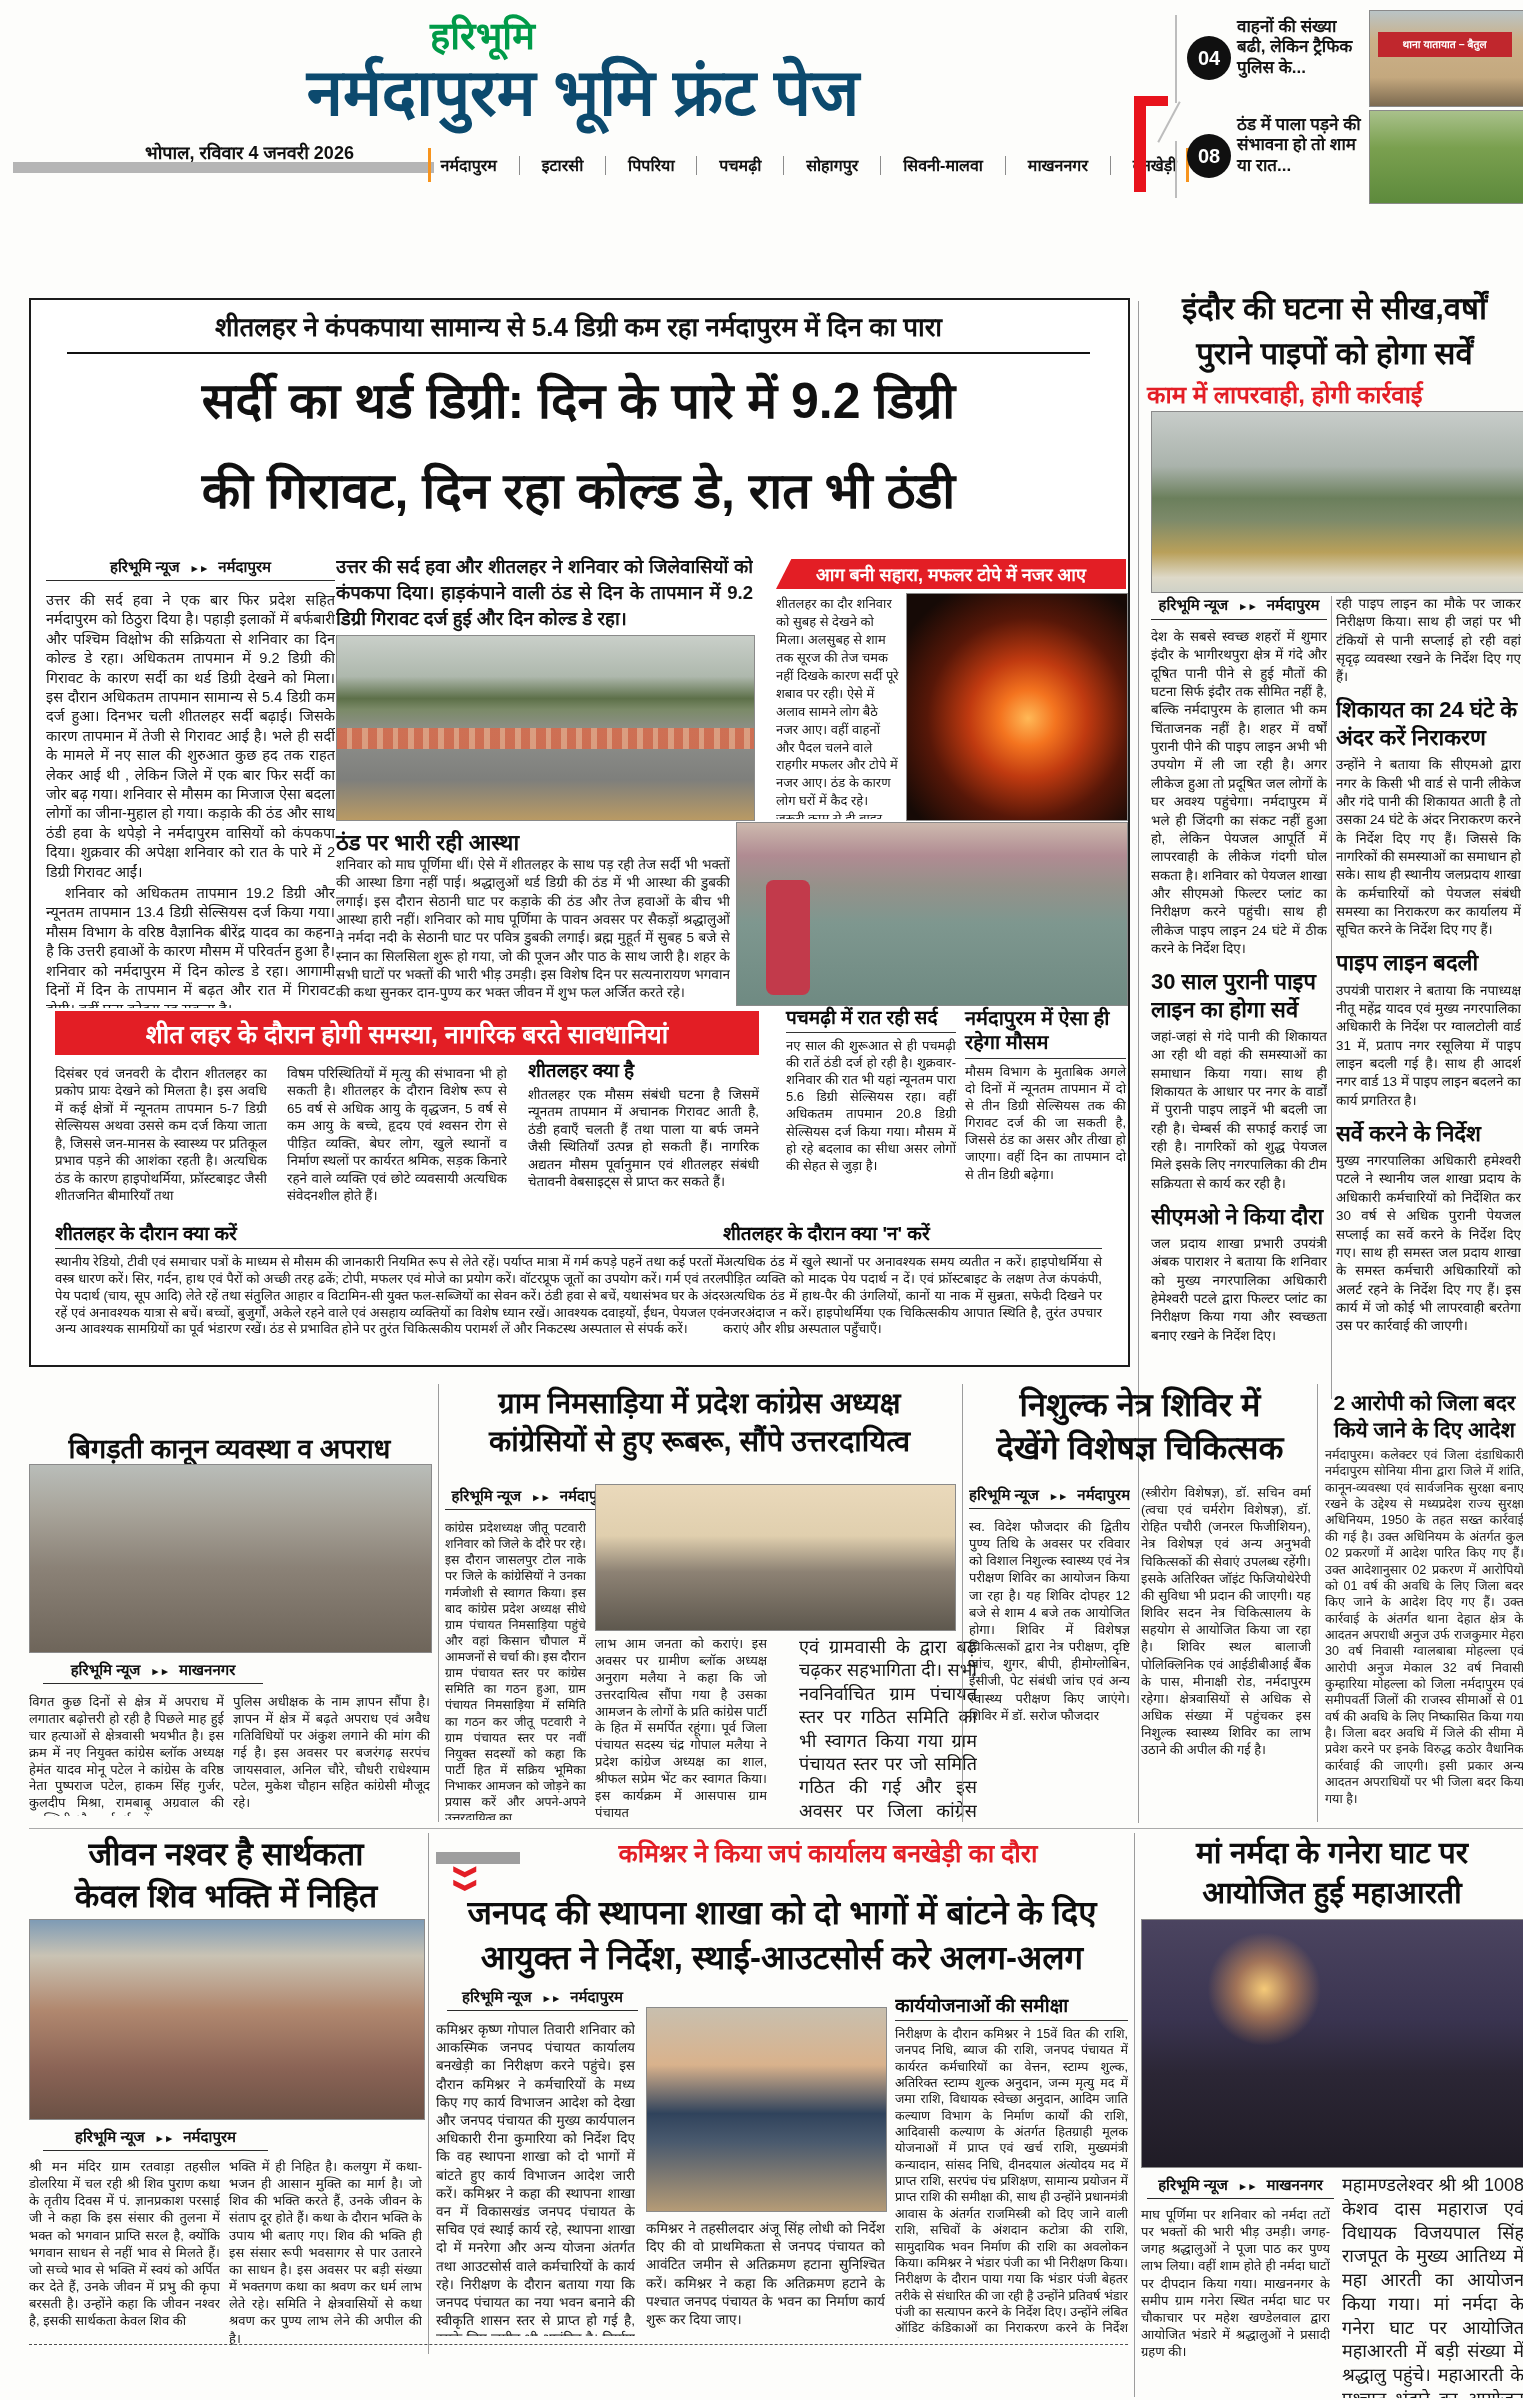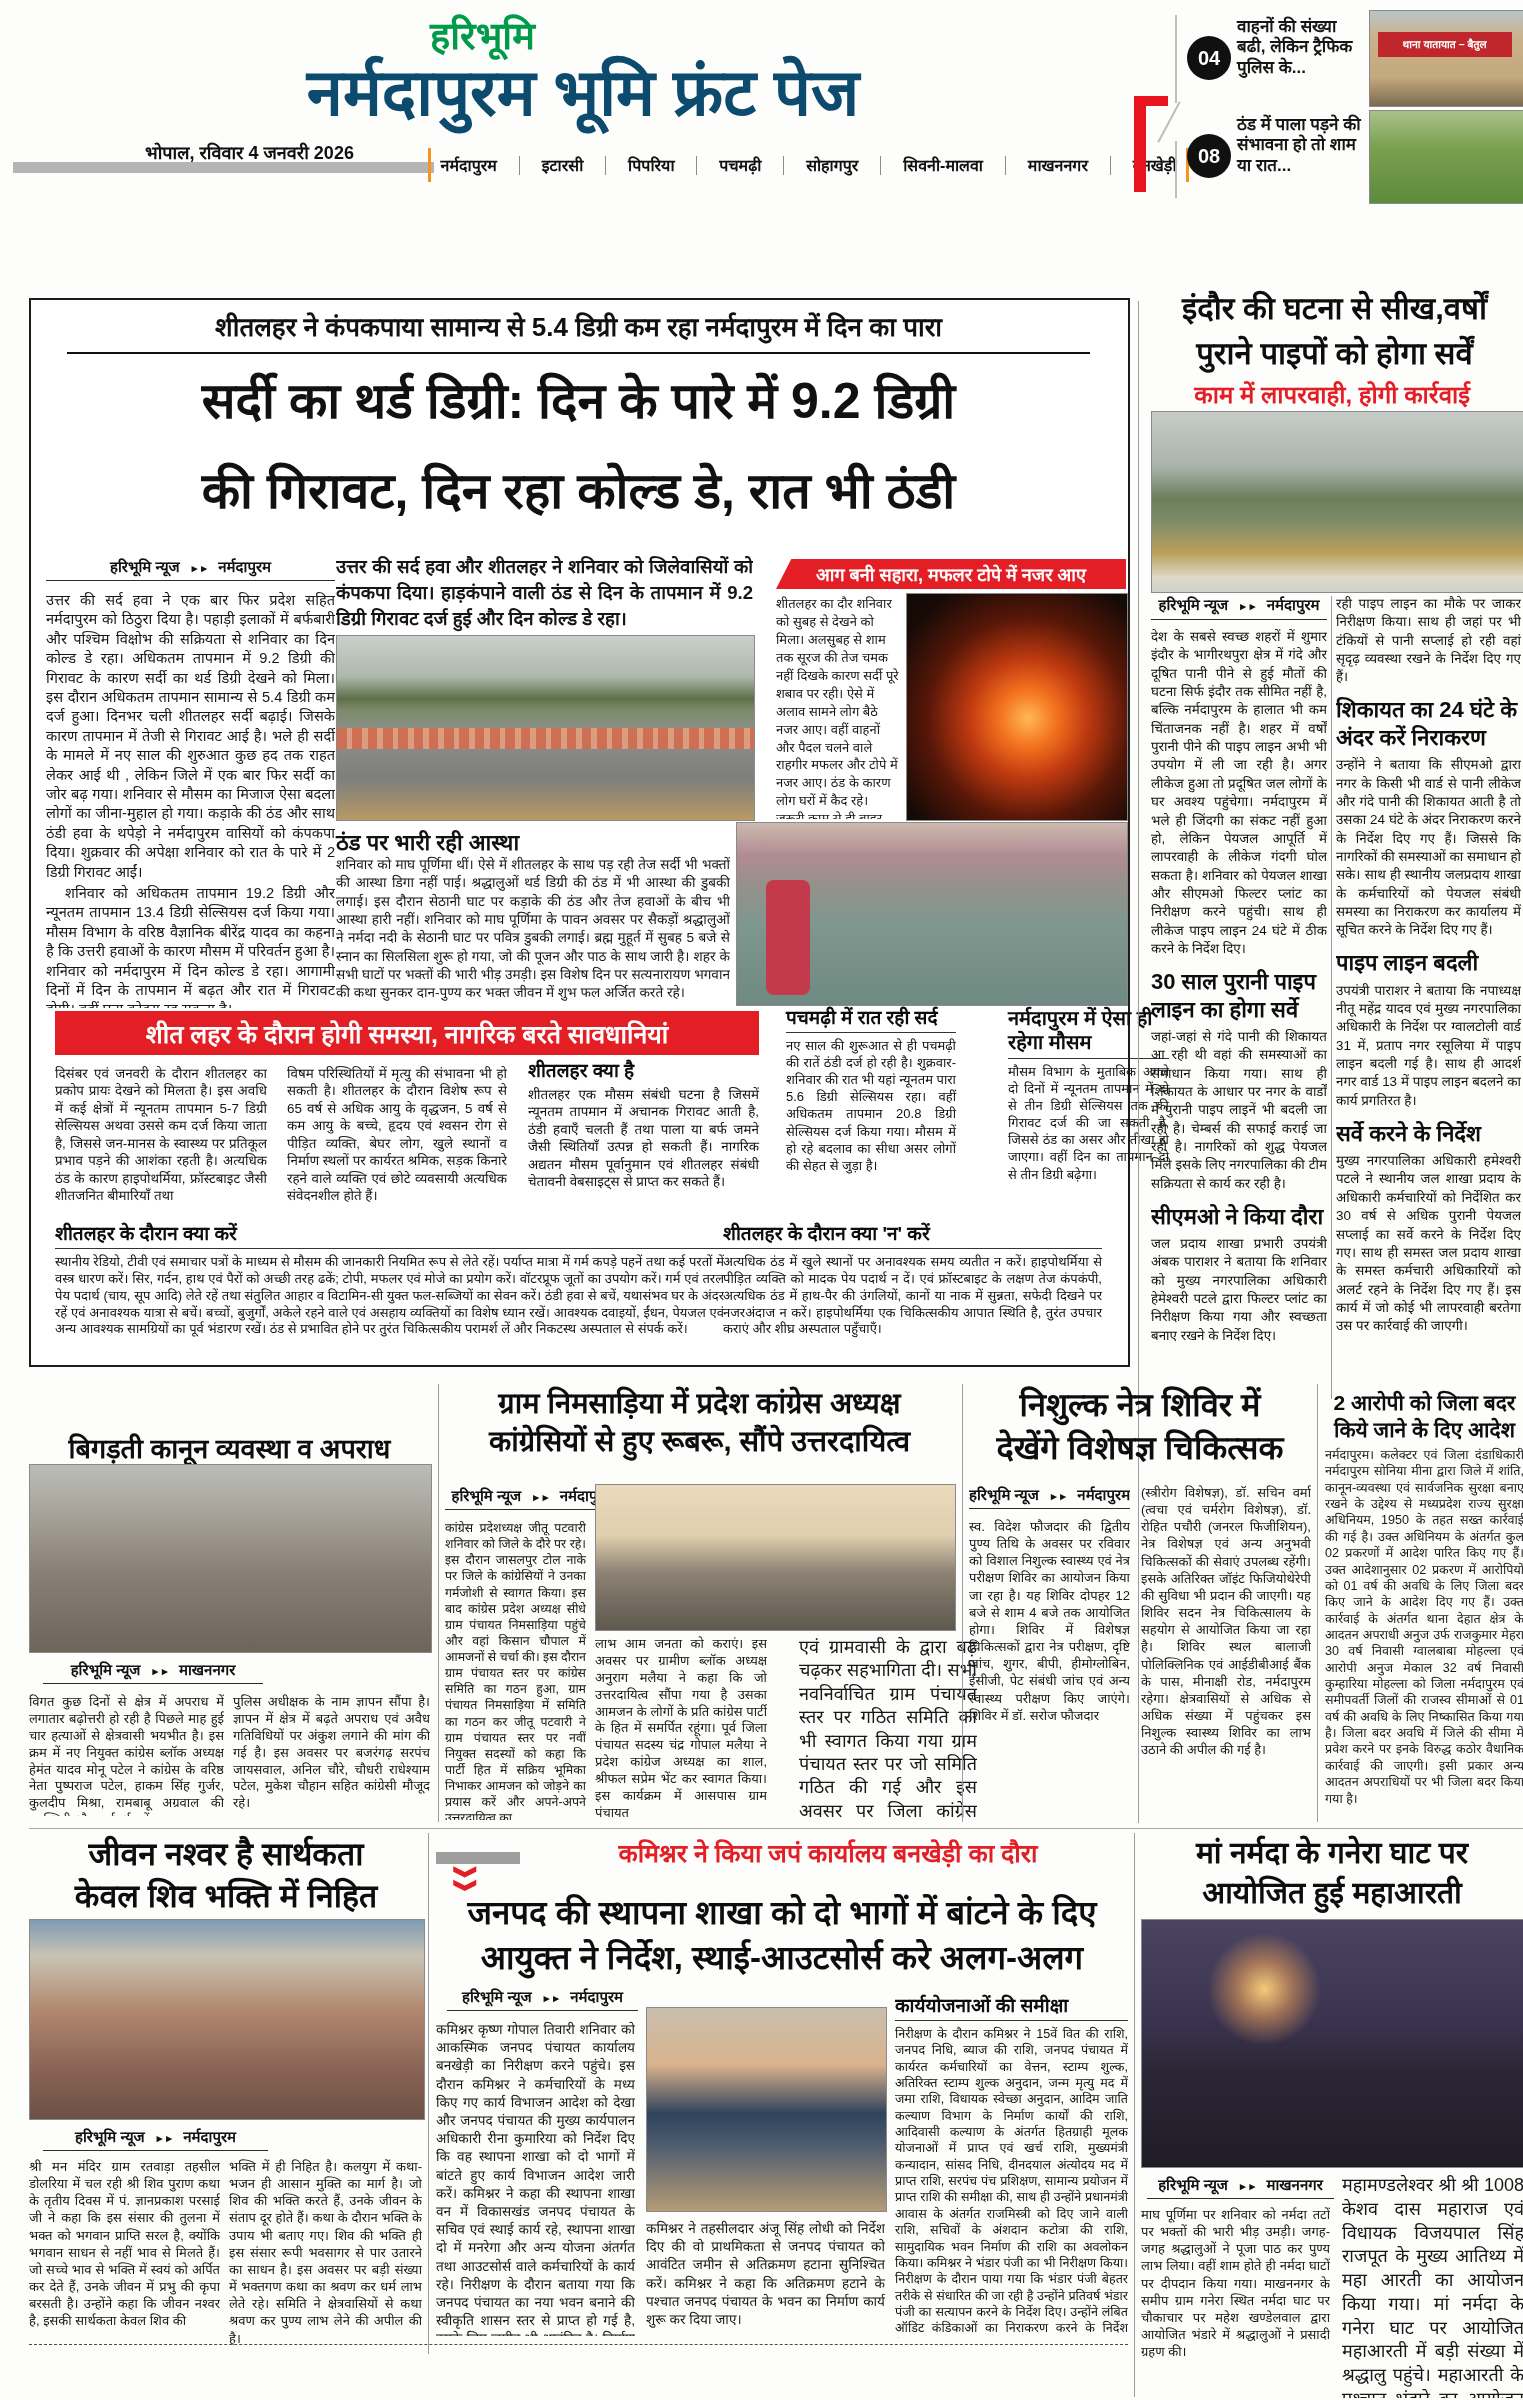--- a/index.html
+++ b/index.html
@@ -64,31 +64,31 @@
   #bath-sari{position:absolute;left:29px;top:57px;width:44px;height:115px;background:#c23a4b;border-radius:7.6px;}
   #adv-banner{left:55px;top:1011px;width:704px;height:44px;font-size:25px;}
   #adv-col1{left:55px;top:1065px;width:212px;height:143px;font-size:13.4px;line-height:1.3;}
   #adv-col2{left:287px;top:1065px;width:220px;height:143px;font-size:13.4px;line-height:1.3;}
   #adv-col3{left:528px;top:1059px;width:231px;height:151px;}
   #adv-col3 .sechead{margin:0 0 3.8px;font-size:19px;}
   #adv-col3 .body{font-size:13.4px;line-height:1.3;text-align:justify;}
   #pach-box{left:786px;top:1006px;width:170px;height:208px;}
   #pach-box .sechead{margin:0 0 3.8px;font-size:19px;border-bottom:1.9px solid #333;padding-bottom:2.9px;white-space:nowrap;}
   #pach-box .body{font-size:13px;line-height:1.32;text-align:justify;}
-  #weather-box{left:965px;top:1006px;width:161px;height:222px;margin-left:43px;}
+  #weather-box{left:965px;top:1006px;width:161px;height:222px;}
   #weather-box .sechead{margin:0 0 3.8px;font-size:20px;line-height:1.2;border-bottom:1.9px solid #333;padding-bottom:3.8px;}
   #weather-box .body{font-size:13px;line-height:1.32;text-align:justify;}
   #dos{left:55px;top:1222px;width:669px;height:136px;}
   #donts{left:723px;top:1222px;width:379px;height:136px;}
   #dos .sechead,#donts .sechead{margin:0 0 4.8px;font-size:19px;border-bottom:1.9px solid #333;padding-bottom:2.9px;}
   #dos .body,#donts .body{font-size:13px;line-height:1.3;text-align:justify;}
   
   #pipe-rule{left:1138px;top:301px;height:1522px;}
   #pipe-head{left:1147px;top:287px;width:375px;font-size:31px;line-height:1.45;}
-  #pipe-sub{left:1095px;top:377px;width:375px;font-size:24px;font-weight:800;color:#e31e25;text-align:right;white-space:nowrap;}
+  #pipe-sub{left:1147px;top:377px;width:375px;font-size:24px;font-weight:800;color:#e31e25;text-align:left;white-space:nowrap;}
   #pipe-photo{left:1151px;top:411px;width:371px;height:180px;
       background:linear-gradient(180deg,#c7ccc9 0%,#aab3ac 30%,#6b7f5c 48%,#7d8a6a 60%,#b9a05a 78%,#ded9c8 92%,#cfd2c8 100%);}
   #pipe-col1{left:1151px;top:595px;width:176px;height:811px;font-size:13.4px;line-height:1.37;}
   #pipe-col2{left:1336px;top:595px;width:185px;height:811px;font-size:13.4px;line-height:1.37;}
   #pipe-colrule{left:1331px;top:596px;height:803px;}
   .h3big{font-size:22px !important;line-height:1.25 !important;}
   
   #gyapan-head{left:29px;top:1384px;width:401px;font-size:27px;margin-top:48px;}
   #gyapan-photo{left:29px;top:1464px;width:401px;height:187px;
       background:linear-gradient(180deg,#b9bdb9 0%,#a8a49a 25%,#8b8277 55%,#6e655a 100%);}

